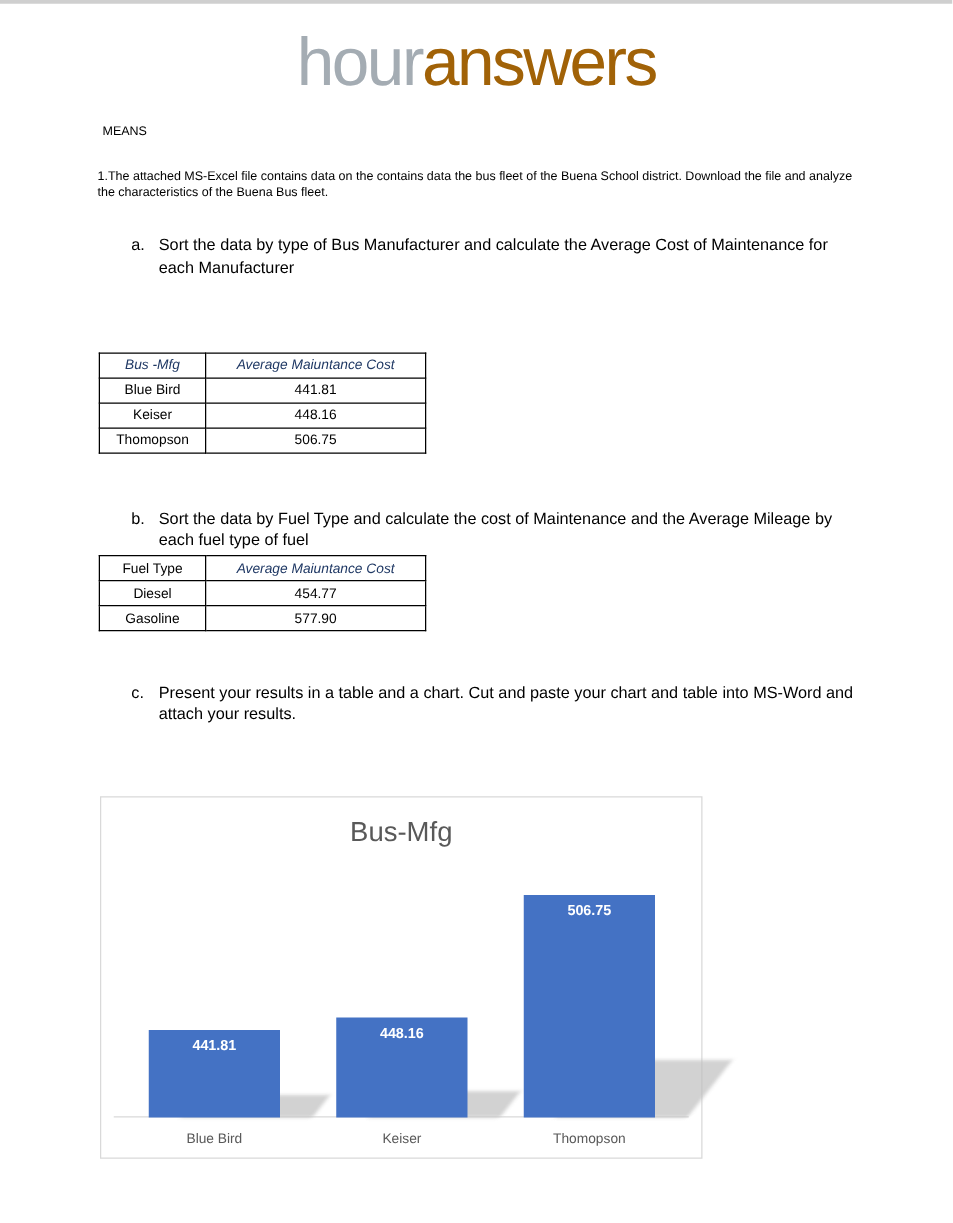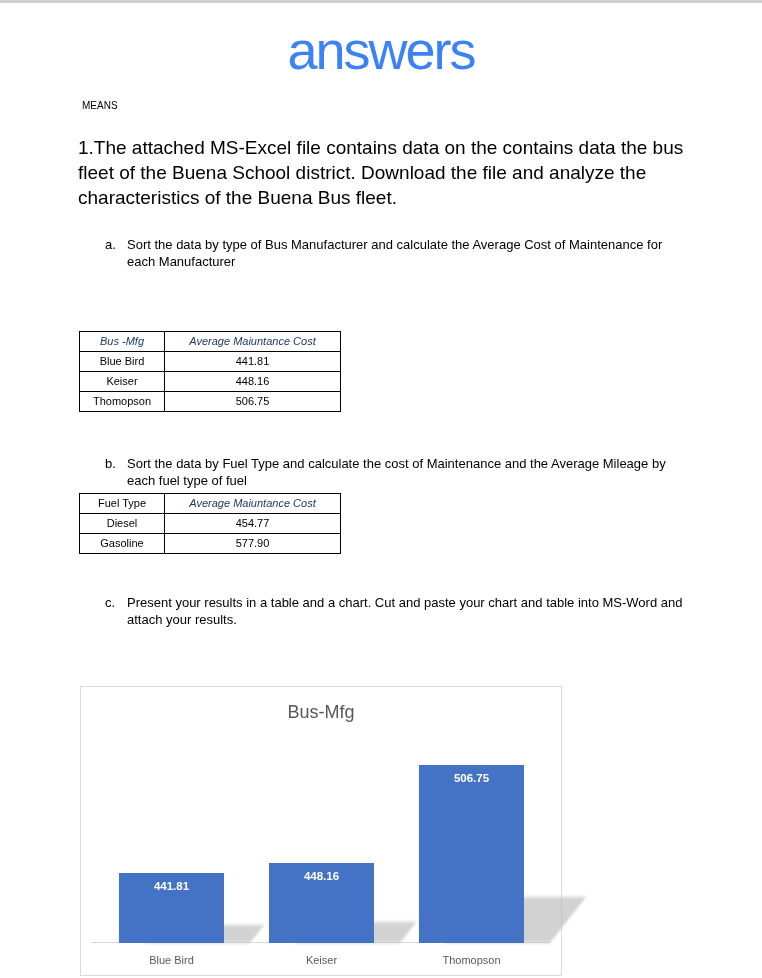--- a/index.html
+++ b/index.html
@@ -11,24 +11,24 @@
   }
   
   .logo { display:flex; align-items:center; justify-content:center; padding-top:12px; height:70px; }
   .logo-circle {
     width:60px; height:60px; border:3px solid #d2d7db; border-radius:50%;
     display:flex; align-items:center; justify-content:center;
     font-size:33px; color:#c4cacf; margin-right:3px; flex:none;
   }
   .logo-word { font-size:54px; letter-spacing:-2px; line-height:1; }
   .logo-hour { color:#a4acb3; }
-  .logo-answers { color:#3b82f6; }
+  .logo-answers { color:#a16207; }
   
   .means { margin:15px 0 0 82px; font-size:10px; }
-  .intro { margin:24px 0 0 78px; width:620px; font-size:19px; line-height:1.32; }
+  .intro { margin:24px 0 0 78px; width:620px; font-size:10px; line-height:1.32; }
   .list-item { display:flex; margin-left:105px; font-size:13px; line-height:1.32; }
   .list-item .marker { width:22px; flex:none; }
   .item-a { margin-top:26px; } .item-a .item-text { width:540px; }
   .item-b { margin-top:43px; } .item-b .item-text { width:560px; }
   .item-c { margin-top:40px; } .item-c .item-text { width:585px; }
   
   .doc-table { border-collapse:collapse; font-size:11px; margin-left:79px; }
   .doc-table th, .doc-table td {
     border:1px solid #000; text-align:center; padding:0 4px; height:20px;
     font-weight:normal; box-sizing:border-box;
@@ -37,38 +37,39 @@
   .doc-table .col-wide { width:176px; }
   .hdr-navy { color:#1f3864; font-style:italic; font-weight:bold; }
   .hdr-black { color:#000000; font-weight:bold; }
   .mfg-table { margin-top:60px; }
   .fuel-table { margin-top:4px; }
   
   .chart-frame {
     position:relative; width:482px; height:290px; margin:58px 0 0 80px;
     border:1px solid #d9d9d9; box-sizing:border-box; background:#fff;
   }
-  .chart-title { position:relative; z-index:3; text-align:center; padding-top:15px; font-size:18px; color:#595959; }
+  .chart-title { position:relative; z-index:3; text-align:center; padding-top:15px; font-size:22px; color:#595959; }
   .chart-plot { position:absolute; left:0; top:0; right:0; bottom:0; }
   .axis-line { position:absolute; left:10px; right:10px; bottom:32px; border-top:1px solid #d9d9d9; }
   .bar { position:absolute; bottom:32px; width:105px; z-index:2; }
   .bar-label { text-align:center; font-size:11.5px; font-weight:600; margin-top:7px; }
   .bar-shadow {
     position:absolute; bottom:32px; width:105px; z-index:1;
     background:#bfbfbf; opacity:0.7; filter:blur(1.5px);
     transform:skewX(-38deg); transform-origin:bottom left;
   }
   .cat-label { position:absolute; bottom:9px; width:105px; text-align:center; font-size:11px; color:#595959; z-index:2; }
 </style>
 </head>
 <body>
 
 <div class="page">
 
   <div class="logo">
+    <span class="logo-word logo-hour">hour</span>
     <span class="logo-word logo-answers">answers</span>
   </div>
 
   <div class="means">MEANS</div>
 
   <div class="intro">1.The attached MS-Excel file contains data on the contains data the bus fleet of the Buena School district. Download the file and analyze the characteristics of the Buena Bus fleet.</div>
 
   <div class="list-item item-a">
     <span class="marker">a.</span>
     <span class="item-text">Sort the data by type of Bus Manufacturer and calculate the Average Cost of Maintenance for each Manufacturer</span>

